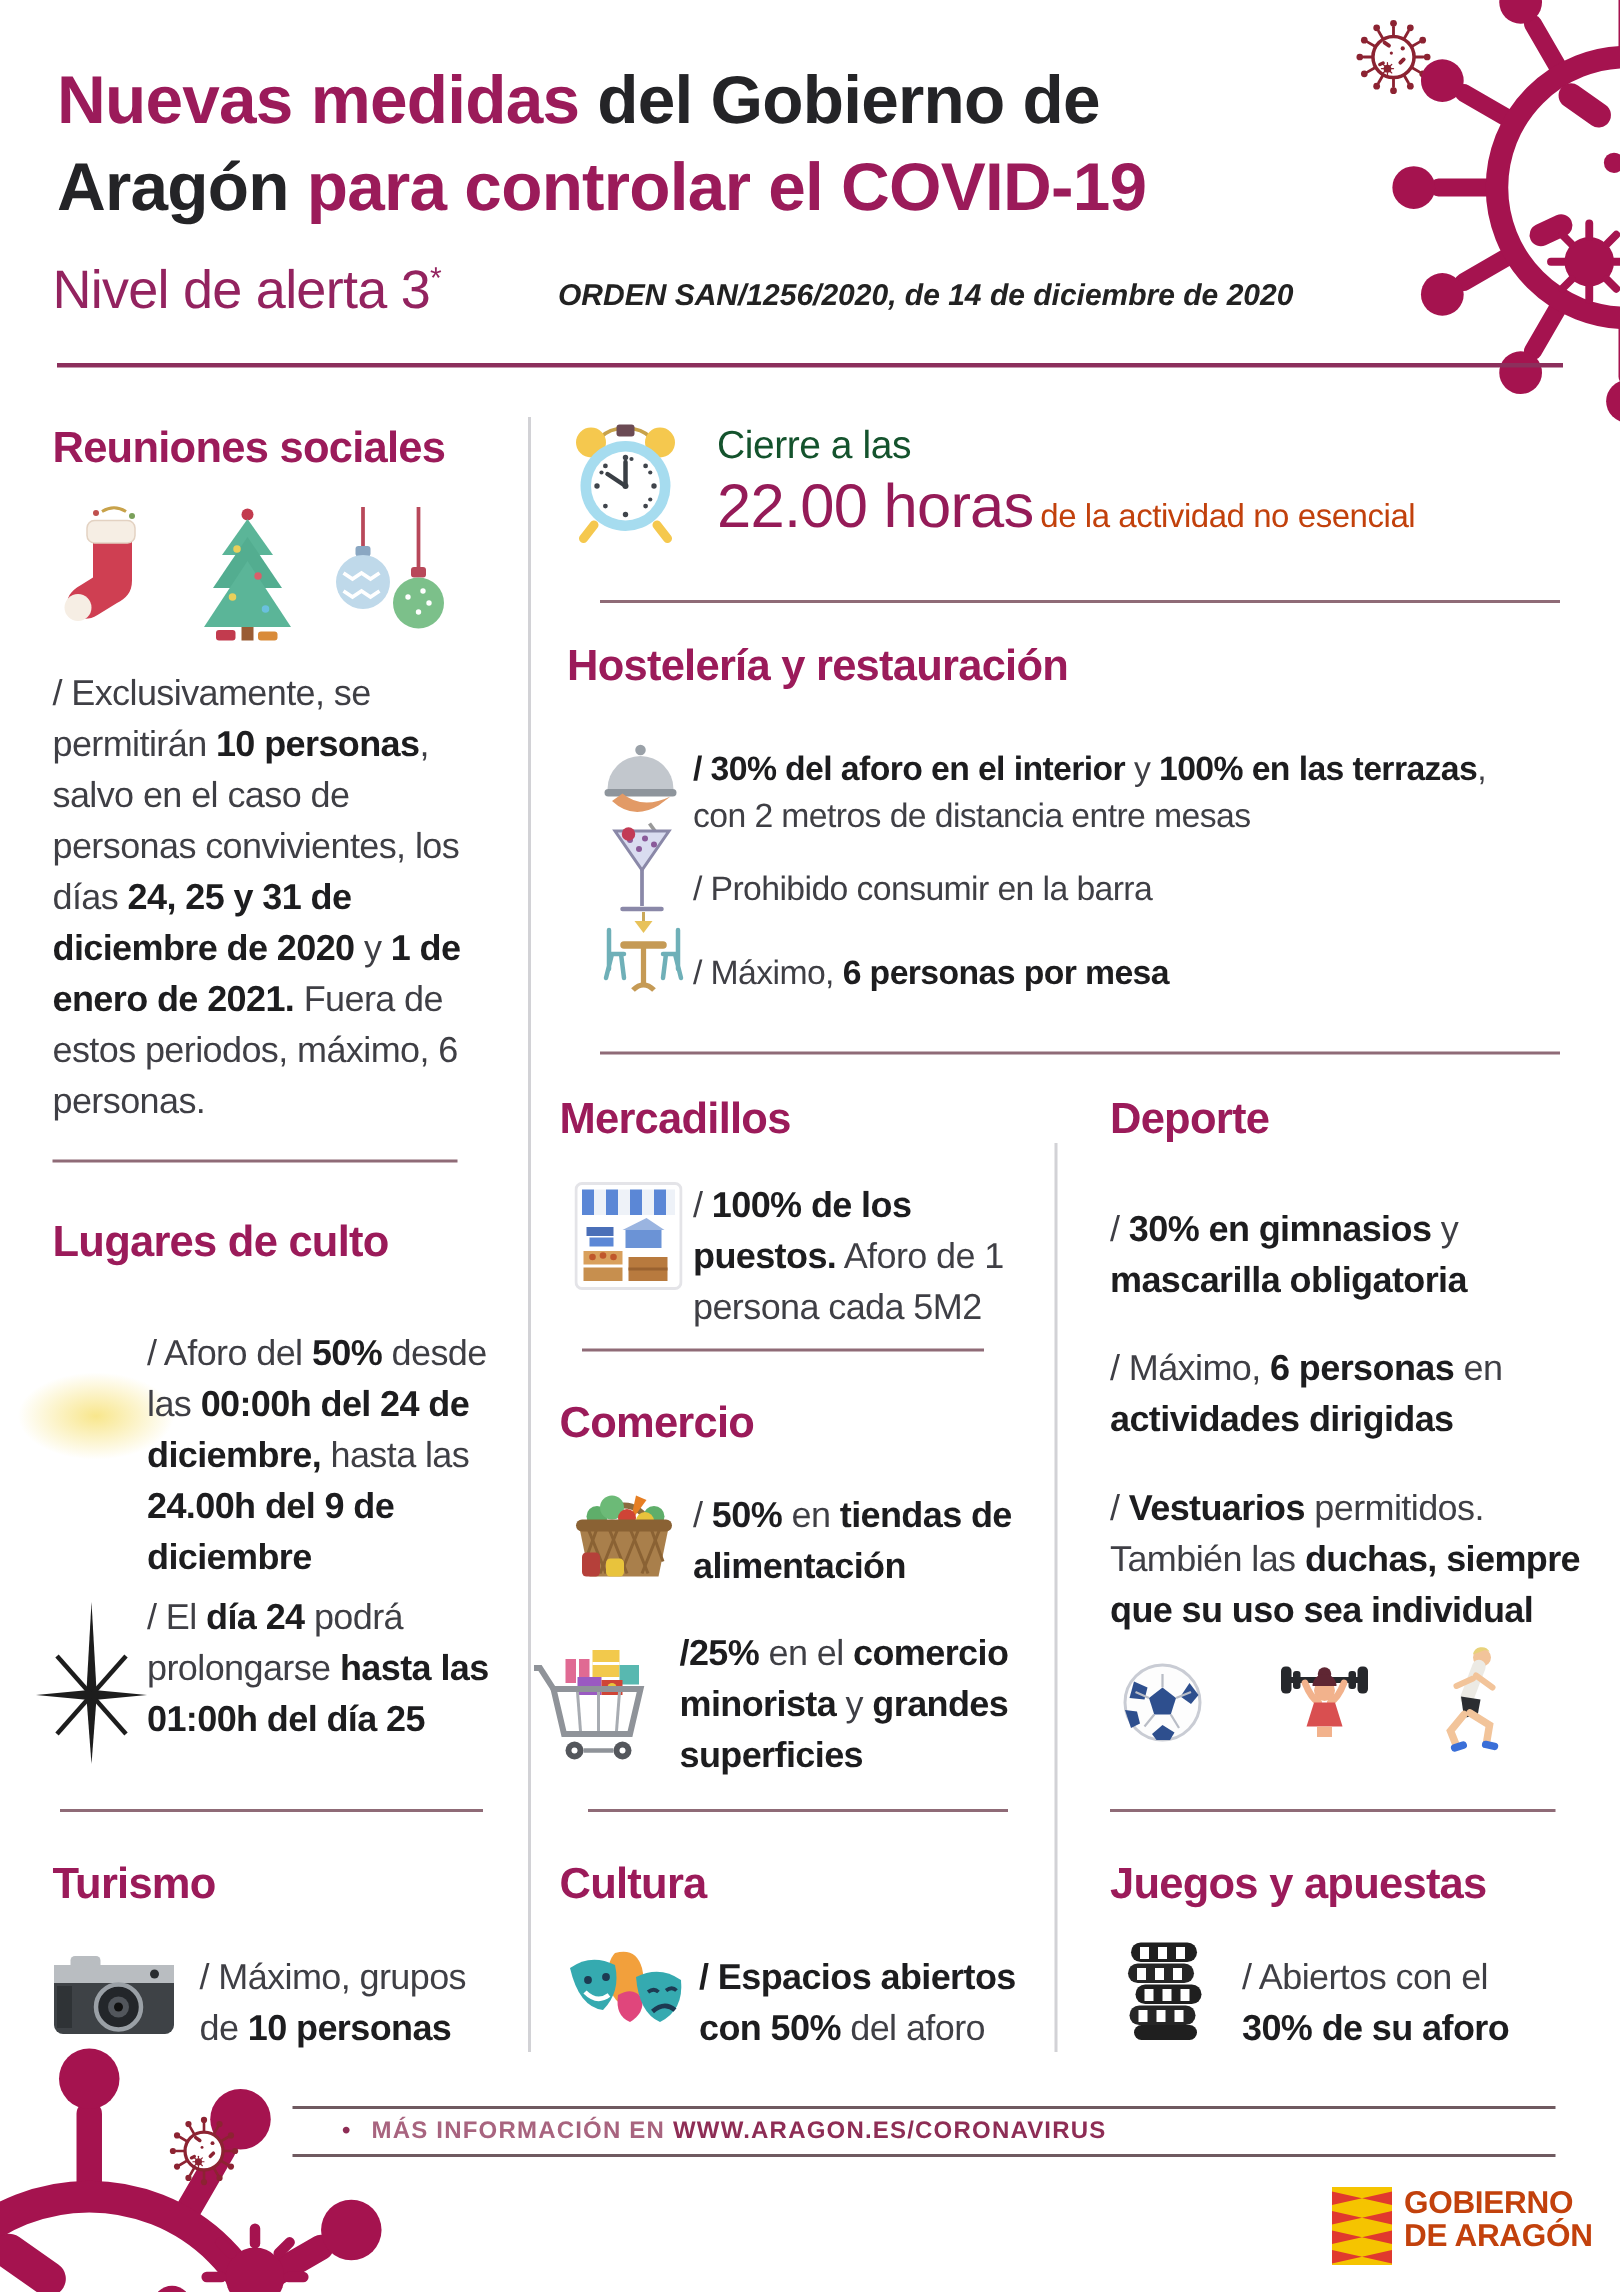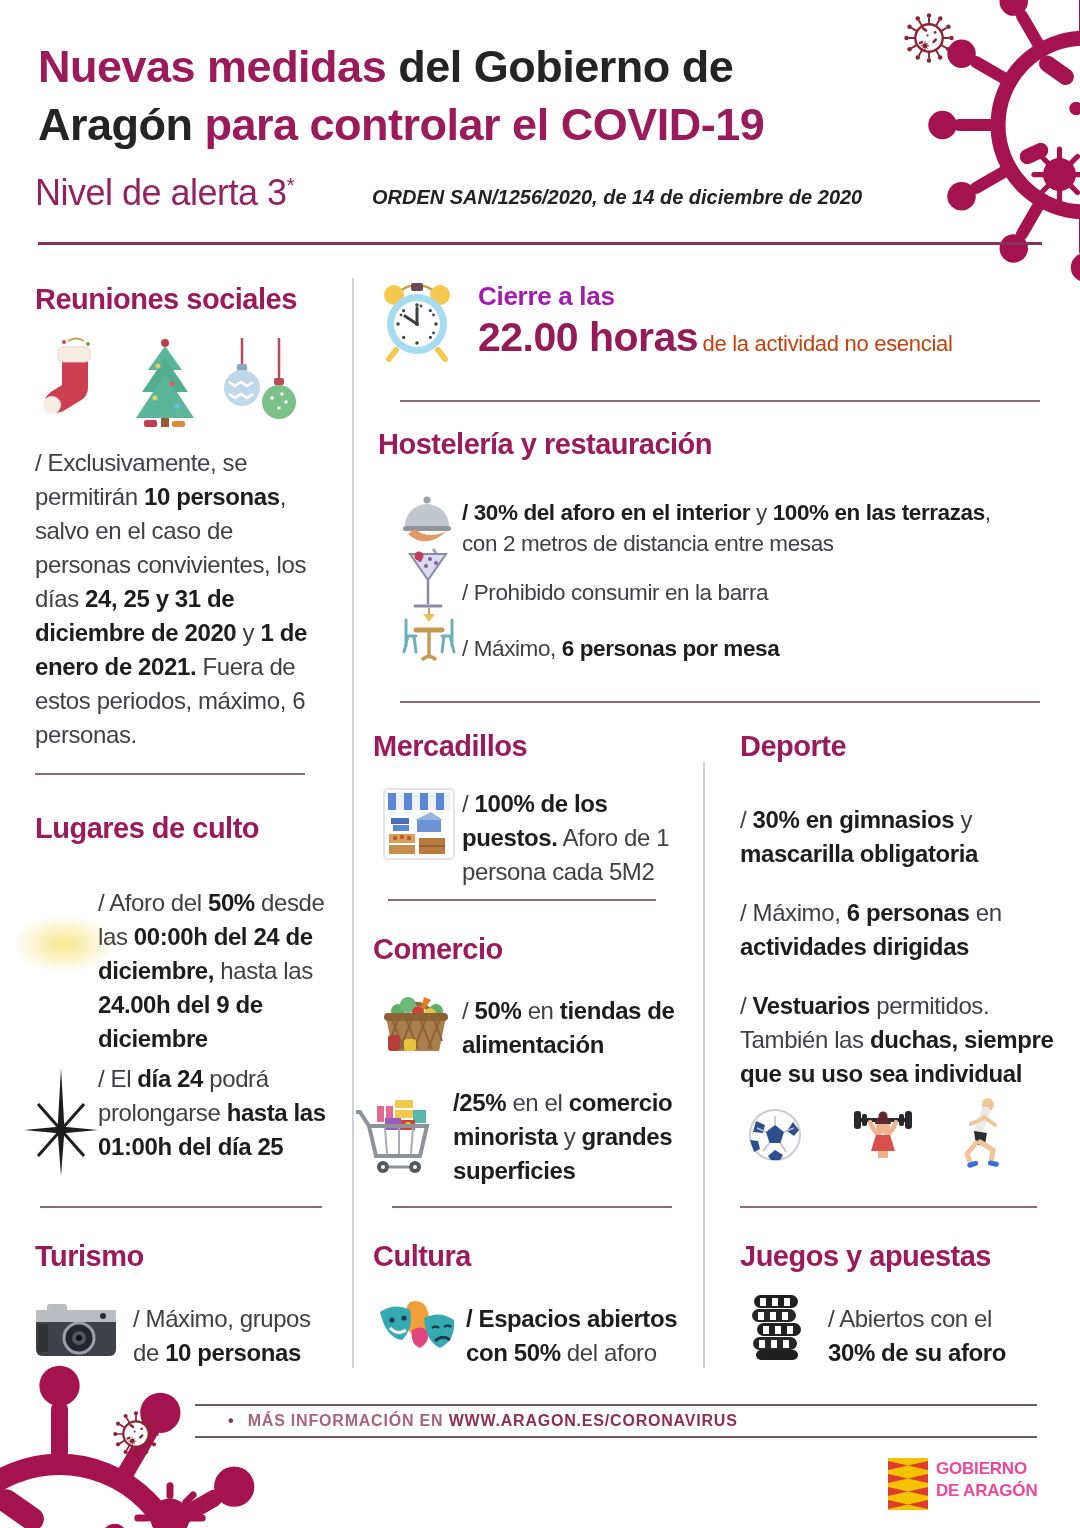--- a/index.html
+++ b/index.html
@@ -14,21 +14,21 @@
   .hr{position:absolute;height:2px;background:#8f6b77;}
   .vr{position:absolute;width:2px;background:#d2d2d6;}
   .mag{color:#9b1b5a;}
   .title{position:absolute;left:38px;top:38px;font-size:45px;line-height:58px;font-weight:bold;
          letter-spacing:-0.5px;color:#242427;}
   .alert{position:absolute;left:35px;top:172px;font-size:36px;color:#93235f;letter-spacing:-0.5px;}
   .order{position:absolute;left:372px;top:186px;font-size:20px;font-style:italic;font-weight:bold;color:#222;}
   .glow{position:absolute;left:12px;top:915px;width:104px;height:58px;border-radius:50%;
         background:radial-gradient(closest-side,rgba(247,226,120,0.85),rgba(255,255,255,0));}
   .footer-info{position:absolute;left:228px;top:1412px;font-size:16px;letter-spacing:0.8px;font-weight:bold;white-space:nowrap;}
-  .logo-text{position:absolute;left:936px;top:1458px;font-size:17px;line-height:22px;font-weight:bold;color:#ec4899;letter-spacing:-0.2px;}
+  .logo-text{position:absolute;left:936px;top:1458px;font-size:21px;line-height:22px;font-weight:bold;color:#c2410c;letter-spacing:-0.2px;}
 </style>
 </head>
 <body>
 
 <div class="page">
 
   <svg width="0" height="0" style="position:absolute" aria-hidden="true">
     <defs>
       <g id="virus">
         <g stroke="currentColor" stroke-width="8" stroke-linecap="round">
@@ -214,23 +214,23 @@
       <circle cx="55.5" cy="35" r="1.4"></circle>
         <circle cx="43" cy="26" r="1.4"></circle>
         <circle cx="55.5" cy="53" r="1.4"></circle>
         <circle cx="23" cy="35" r="1.4"></circle>
     </g>
     <line x1="39" y1="44" x2="39" y2="28" stroke="#3a3f45" stroke-width="3" stroke-linecap="round"></line>
     <line x1="39" y1="44" x2="27" y2="36" stroke="#3a3f45" stroke-width="3" stroke-linecap="round"></line>
     <circle cx="39" cy="44" r="2" fill="#3a3f45"></circle>
   </svg>
   <div class="abs" style="left:478px;top:281px">
-    <div style="font-size:26px;font-weight:bold;color:#a21caf;letter-spacing:-0.3px">Cierre a las</div>
+    <div style="font-size:26px;font-weight:normal;color:#14532d;letter-spacing:-0.3px">Cierre a las</div>
     <div style="margin-top:2px;white-space:nowrap">
-      <span style="font-size:41px;font-weight:bold;color:#951b58;letter-spacing:-0.5px">22.00 horas</span>
+      <span style="font-size:41px;font-weight:normal;color:#951b58;letter-spacing:-0.5px">22.00 horas</span>
       <span style="font-size:22px;font-weight:normal;color:#c2410c;letter-spacing:-0.3px"> de la actividad no esencial</span>
     </div>
   </div>
   <div class="hr" style="left:400px;top:400px;width:640px"></div>
 
   <div class="h" style="left:378px;top:428px">Hostelería y restauración</div>
 
   <svg class="abs" style="left:400px;top:490px" width="54" height="58" viewBox="0 0 54 58">
     <circle cx="27" cy="10" r="3.5" fill="#9aa1a8"></circle>
     <path d="M5 36 a22 22 0 0 1 44 0 z" fill="#c2c7cd"></path>

